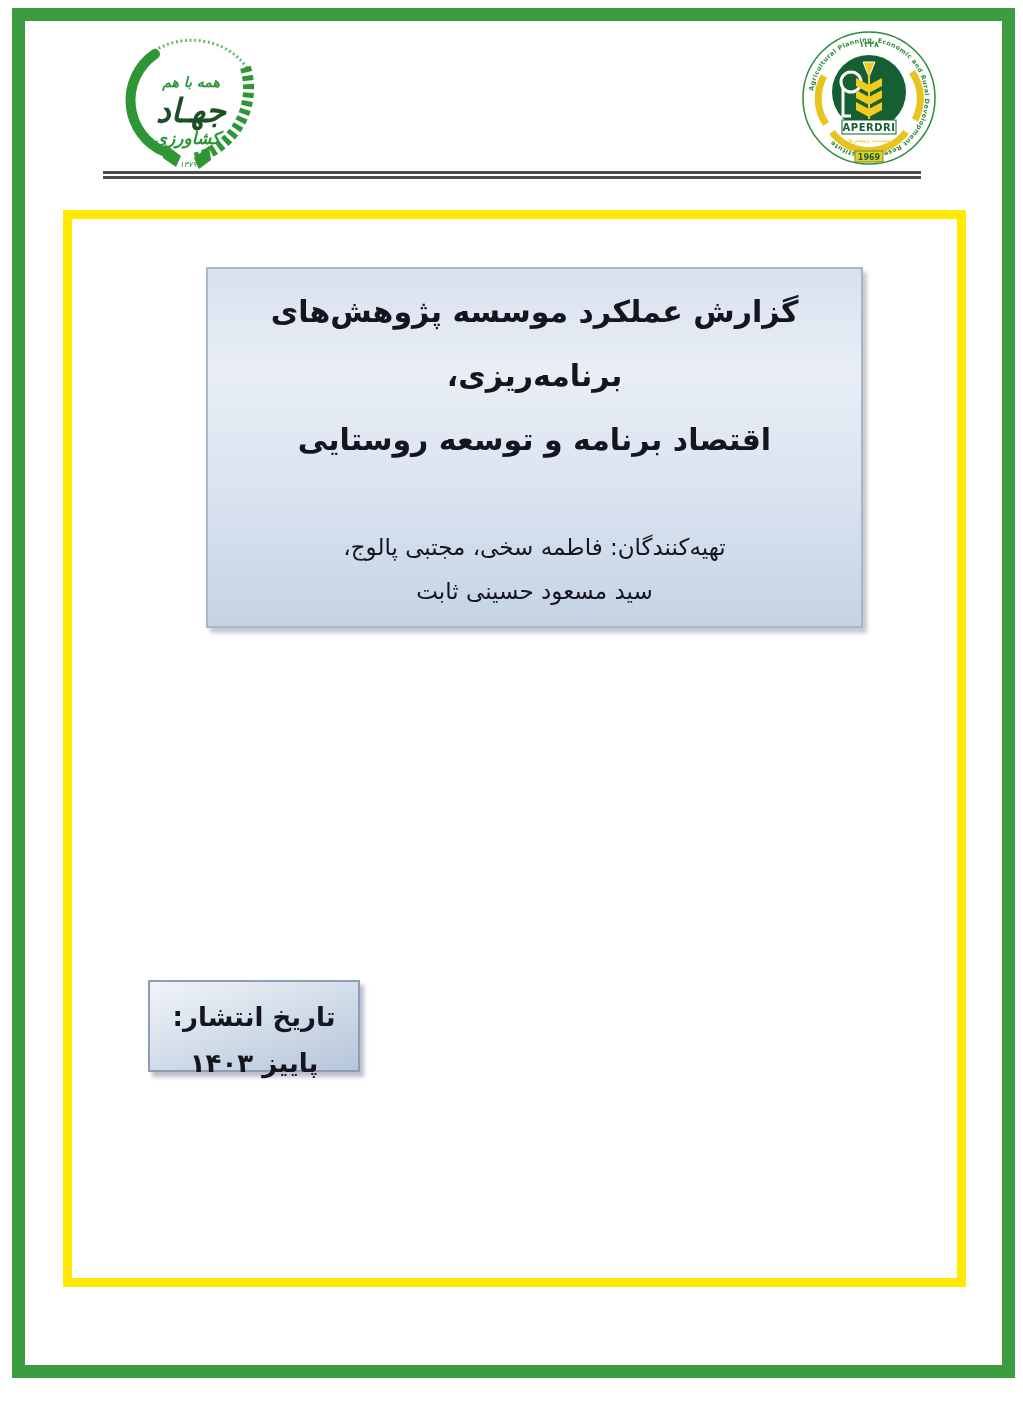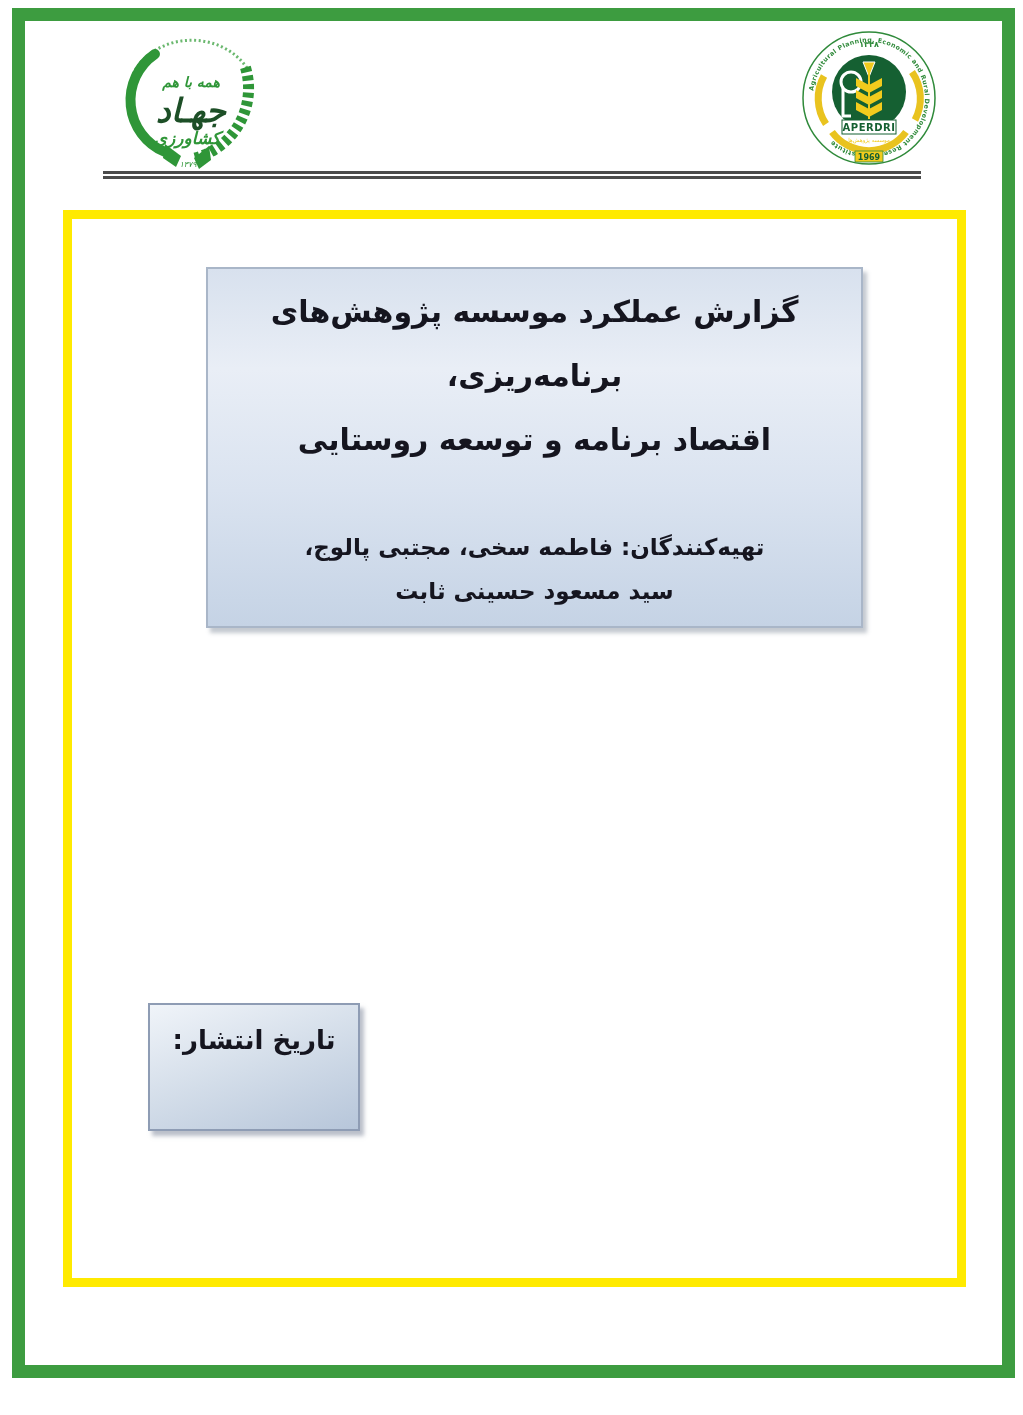--- a/index.html
+++ b/index.html
@@ -30,24 +30,24 @@
     background:linear-gradient(180deg,#d8e1ee 0%,#e9eef6 28%,#dae3f0 62%,#c5d3e5 100%);
     border:2px solid #a9b6c8;
     box-shadow:4px 5px 4px rgba(125,135,150,0.45);
     direction:rtl;text-align:center;color:#15151f;margin-left:28px;
   }
   .title-line{
     font-size:30px;font-weight:bold;line-height:64px;letter-spacing:0;
   }
   .title-lines{padding-top:11px;}
   .author-lines{margin-top:53px;}
-  .author-line{font-size:23px;font-weight:bold;line-height:44px;}
+  .author-line{font-size:23px;font-weight:normal;line-height:44px;}
   
   .publish-box{
-    position:absolute;left:148px;top:1003px;width:212px;height:128px;
+    position:absolute;left:148px;top:980px;width:212px;height:92px;
     box-sizing:border-box;
     background:linear-gradient(160deg,#f0f4f9 0%,#d3dde9 50%,#b7c6da 100%);
     border:2px solid #8e9cb4;
     box-shadow:4px 5px 4px rgba(120,130,150,0.5);
     direction:rtl;text-align:center;color:#15151f;
   }
   .publish-line{font-size:26px;font-weight:bold;line-height:46px;}
   .publish-box .inner{padding-top:12px;}
   svg text{font-family:"DejaVu Sans", sans-serif;}
 </style>
@@ -125,16 +125,17 @@
     </div>
     <div class="author-lines">
       <div class="author-line">تهیه‌کنندگان: فاطمه سخی، مجتبی پالوج،</div>
       <div class="author-line">سید مسعود حسینی ثابت</div>
     </div>
   </div>
 
   <div class="publish-box">
     <div class="inner">
       <div class="publish-line">تاریخ انتشار:</div>
+      <div class="publish-line">پاییز ۱۴۰۳</div>
     </div>
   </div>
 
 </div>
 
 </body></html>

